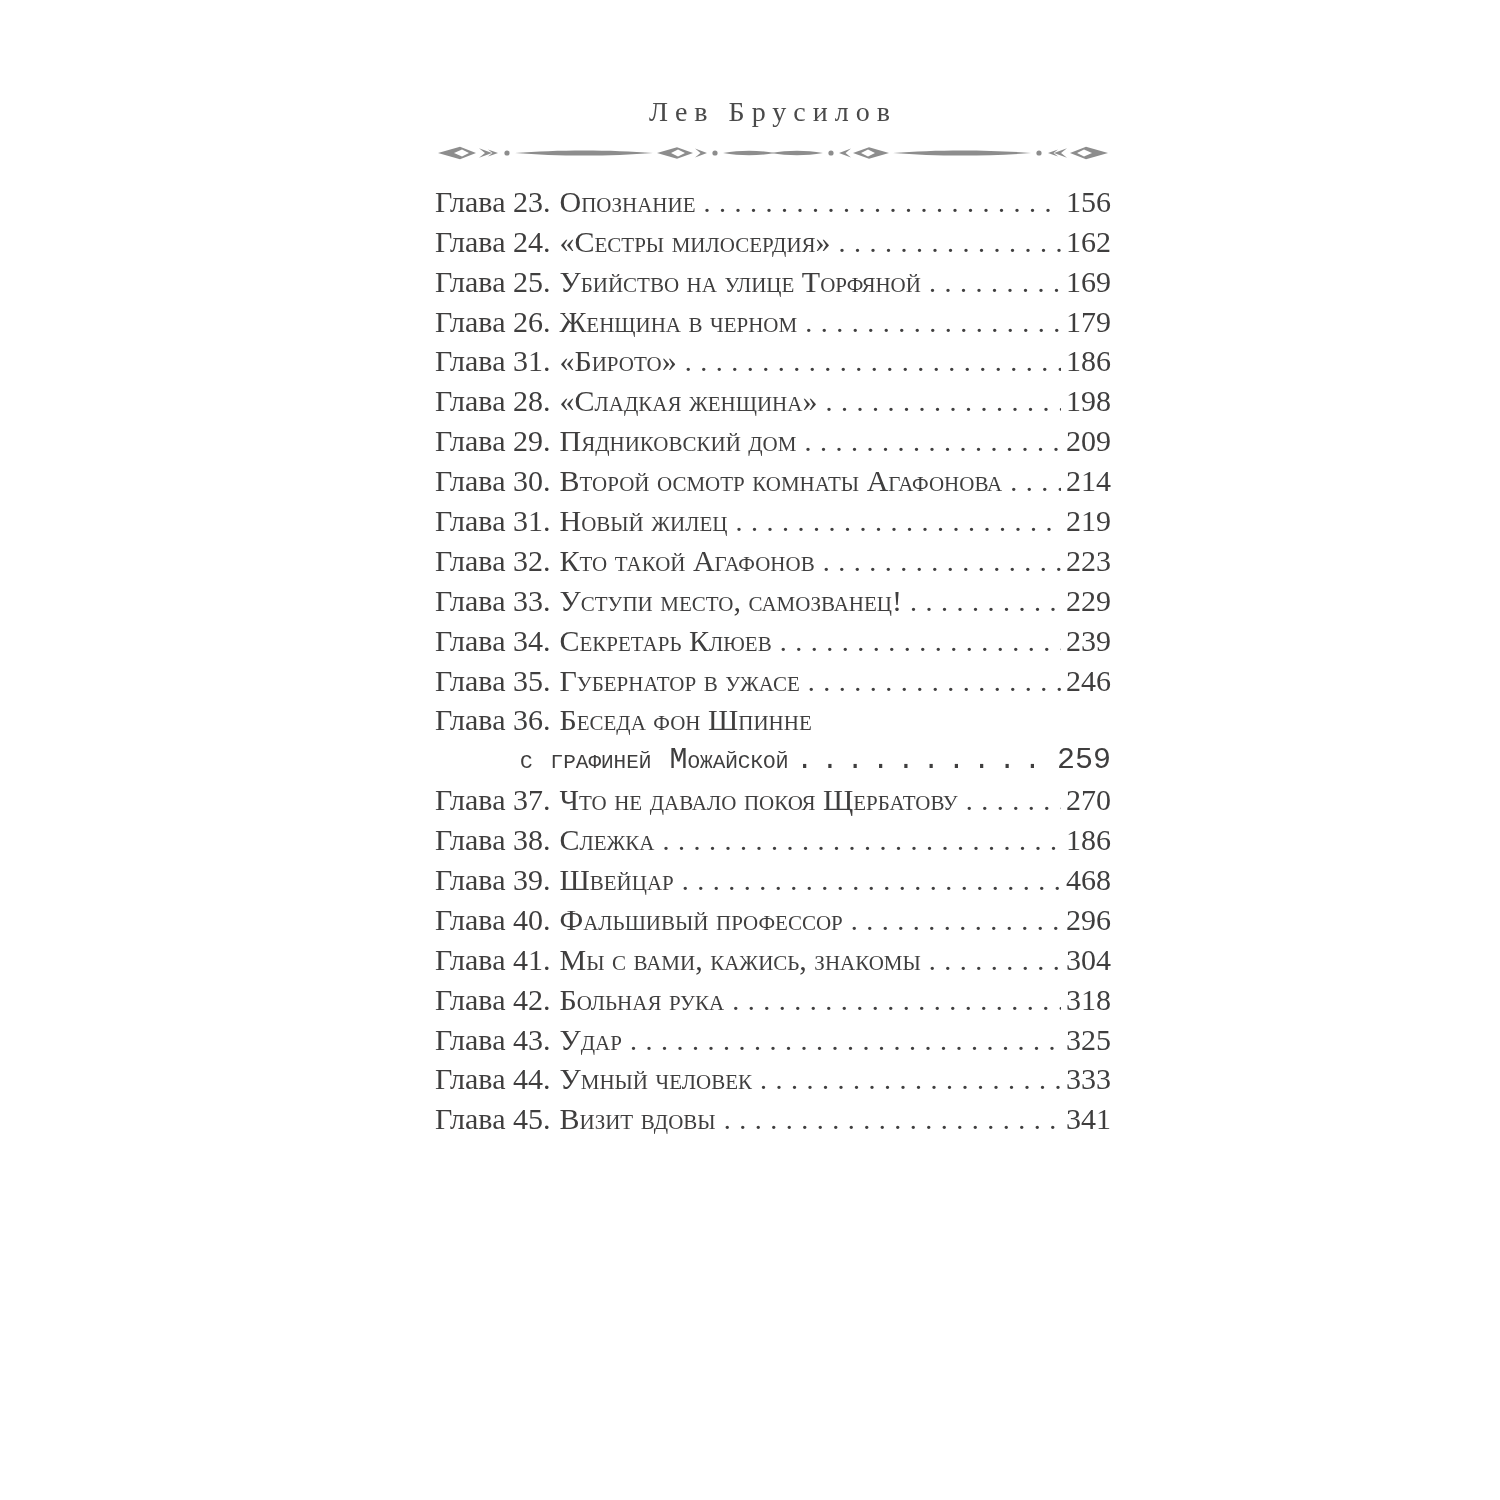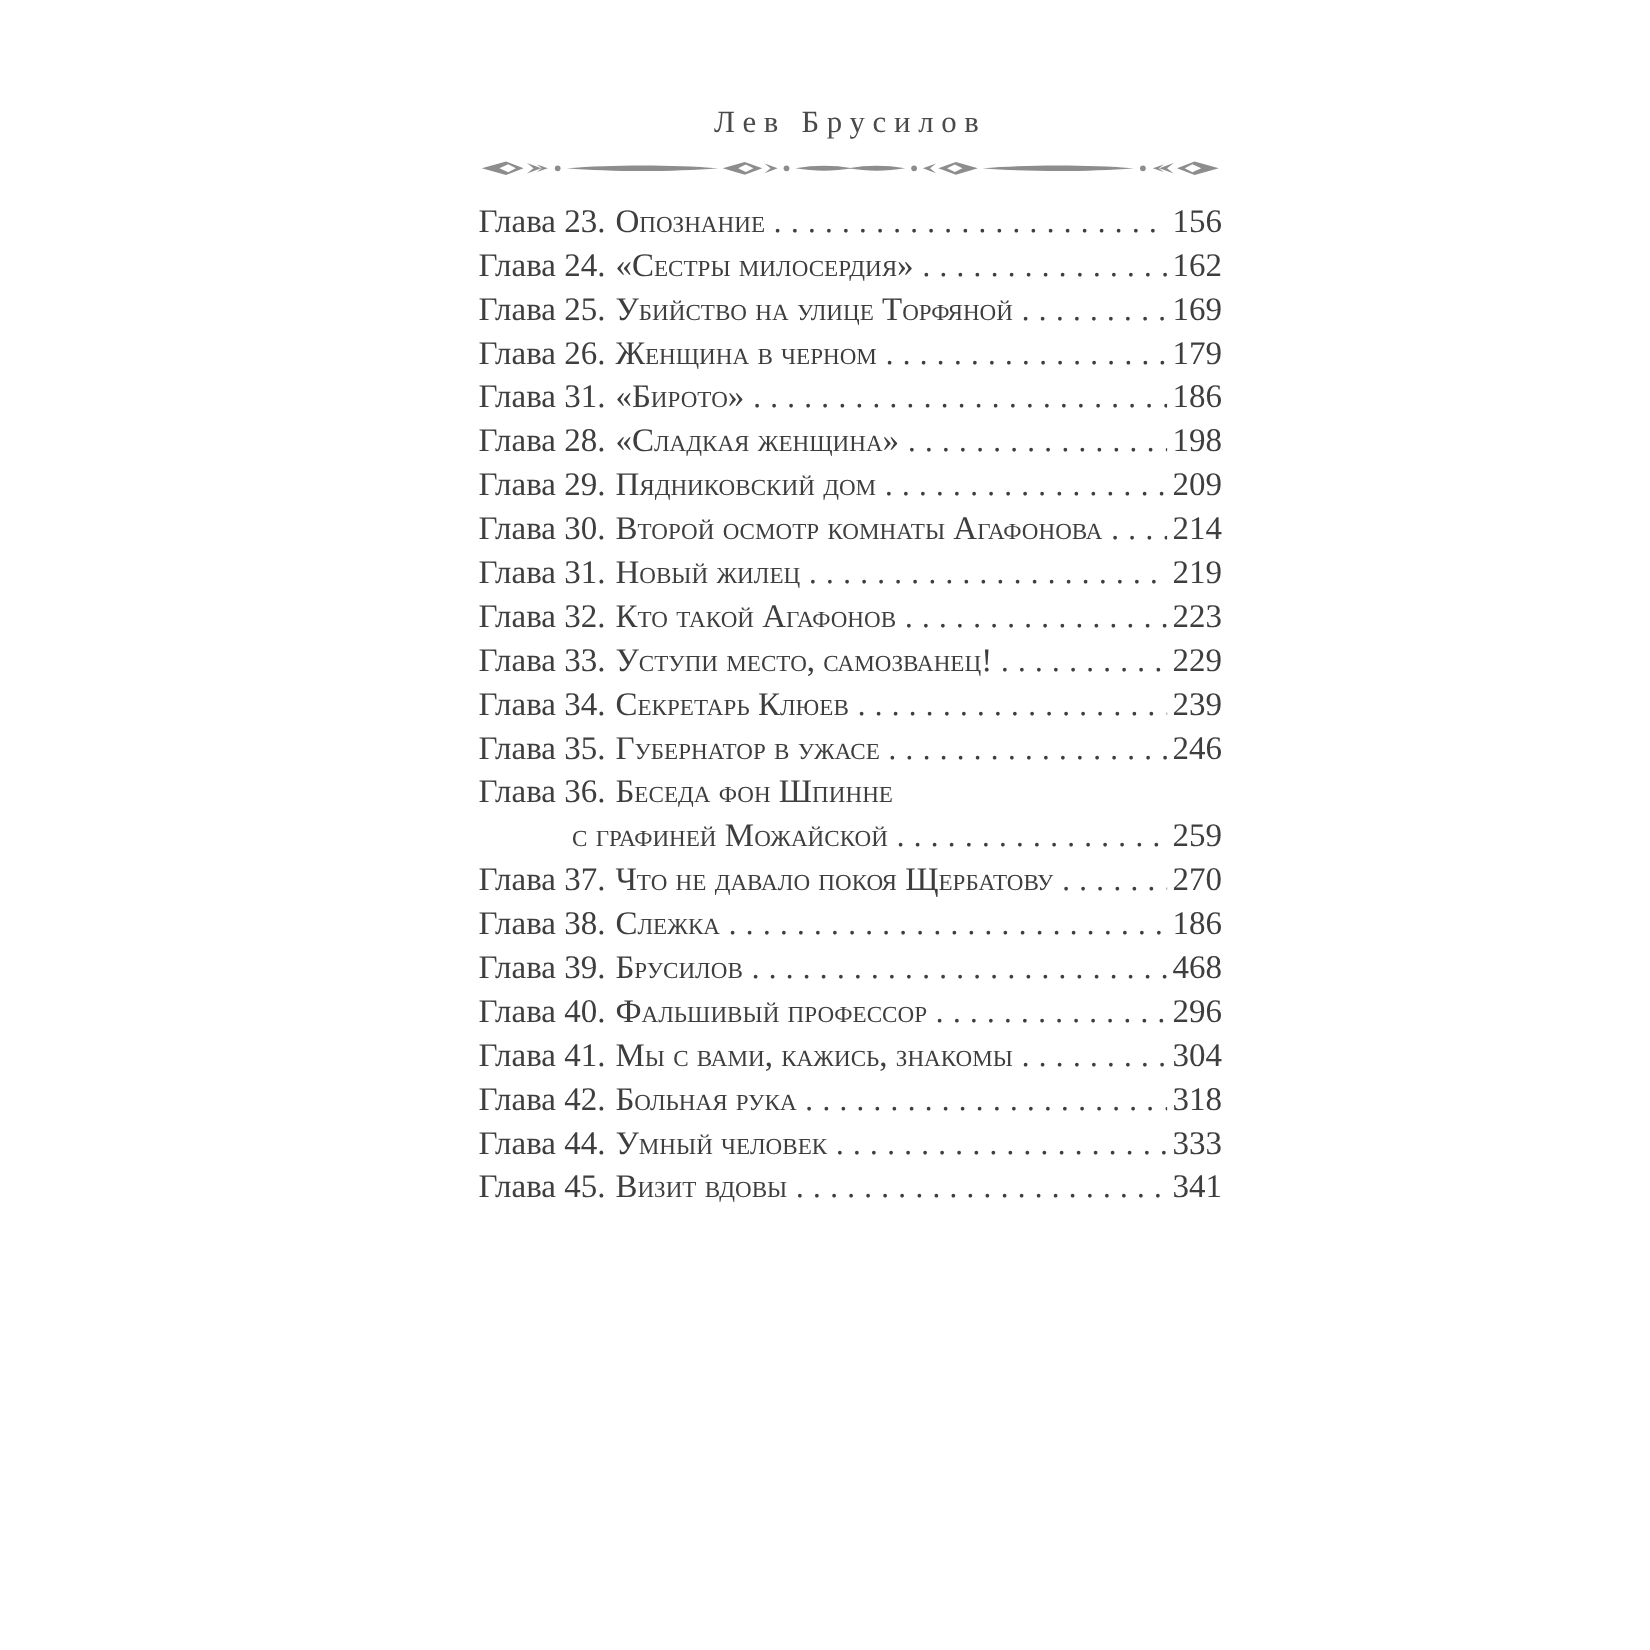--- a/index.html
+++ b/index.html
@@ -16,21 +16,21 @@
   }
 
   .divider { margin-top:12px; height:22px; }
   .divider svg { display:block; }
 
   .toc { margin-top:15px; }
   .toc-row {
     display:flex; align-items:flex-end;
     height:39.9px; font-size:30px; white-space:nowrap;
   }
-  .toc-row.cont { padding-left:85px; }
+  .toc-row.cont { padding-left:85px;font-family:Liberation Mono, monospace; }
   .prefix { white-space:nowrap; }
   .prefix + .title { margin-left:9px; }
   .title { font-variant:small-caps; white-space:nowrap; }
   .leader {
     flex:1 1 auto; overflow:hidden; white-space:nowrap;
     margin:0 5px 0 8px; min-width:12px; color:#3f3e3e;
   }
   .leader::after {
     content:"................................................................................";
     font-size:28px; letter-spacing:8.5px;
@@ -158,21 +158,21 @@
         <span class="pagenum">270</span>
       </div>
       <div class="toc-row">
         <span class="prefix">Глава 38.</span>
         <span class="title">Слежка</span>
         <span class="leader"></span>
         <span class="pagenum">186</span>
       </div>
       <div class="toc-row">
         <span class="prefix">Глава 39.</span>
-        <span class="title">Брусилов</span>
+        <span class="title">Швейцар</span>
         <span class="leader"></span>
         <span class="pagenum">468</span>
       </div>
       <div class="toc-row">
         <span class="prefix">Глава 40.</span>
         <span class="title">Фальшивый профессор</span>
         <span class="leader"></span>
         <span class="pagenum">296</span>
       </div>
       <div class="toc-row">
@@ -181,20 +181,26 @@
         <span class="leader"></span>
         <span class="pagenum">304</span>
       </div>
       <div class="toc-row">
         <span class="prefix">Глава 42.</span>
         <span class="title">Больная рука</span>
         <span class="leader"></span>
         <span class="pagenum">318</span>
       </div>
       <div class="toc-row">
+        <span class="prefix">Глава 43.</span>
+        <span class="title">Удар</span>
+        <span class="leader"></span>
+        <span class="pagenum">325</span>
+      </div>
+      <div class="toc-row">
         <span class="prefix">Глава 44.</span>
         <span class="title">Умный человек</span>
         <span class="leader"></span>
         <span class="pagenum">333</span>
       </div>
       <div class="toc-row">
         <span class="prefix">Глава 45.</span>
         <span class="title">Визит вдовы</span>
         <span class="leader"></span>
         <span class="pagenum">341</span>

